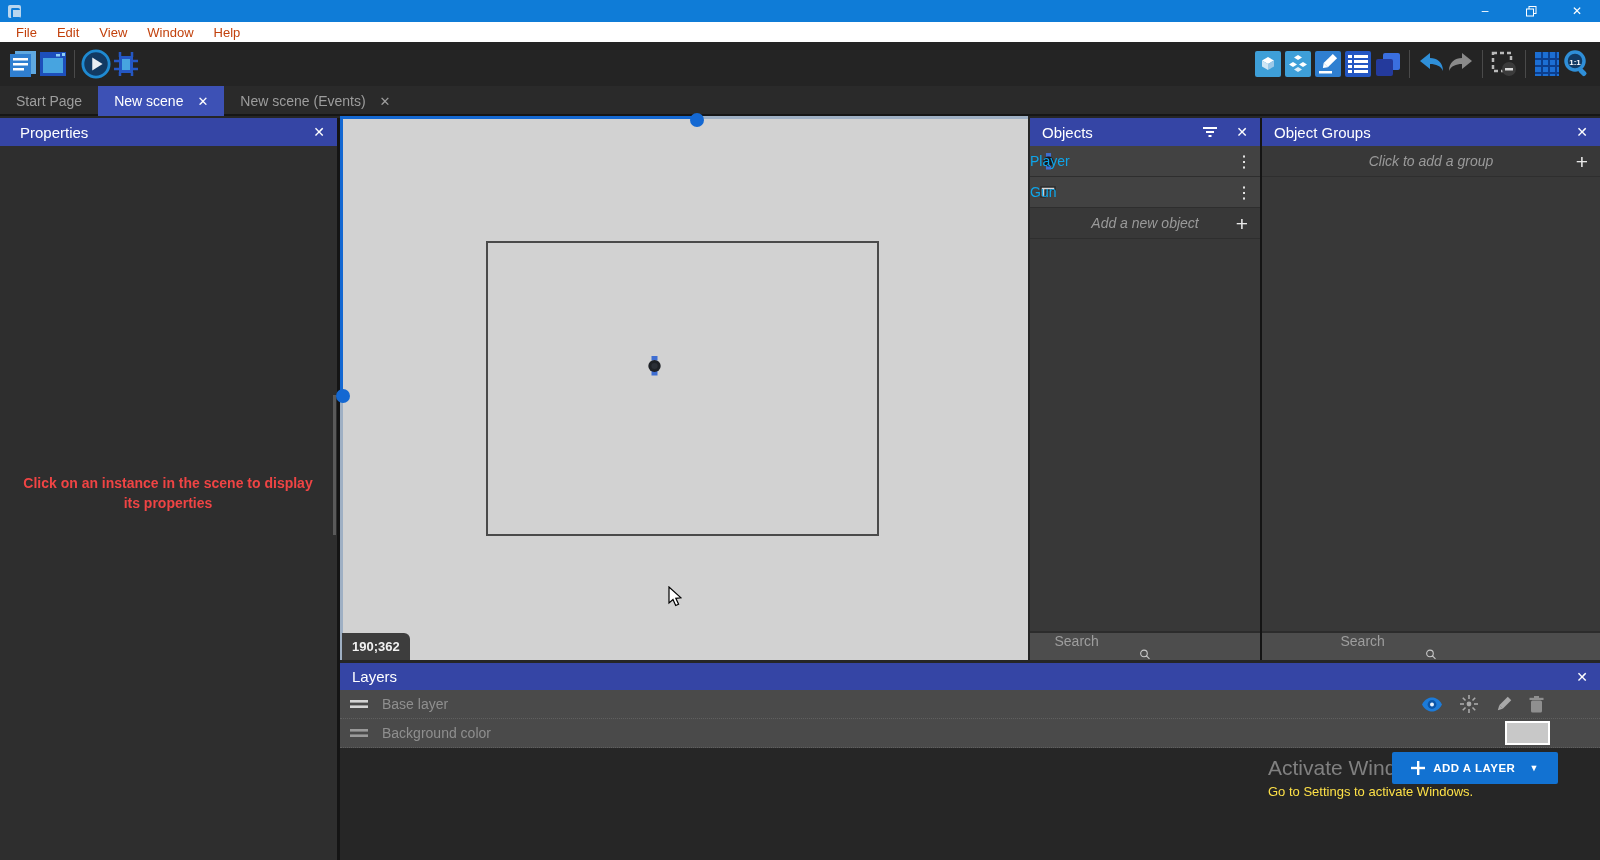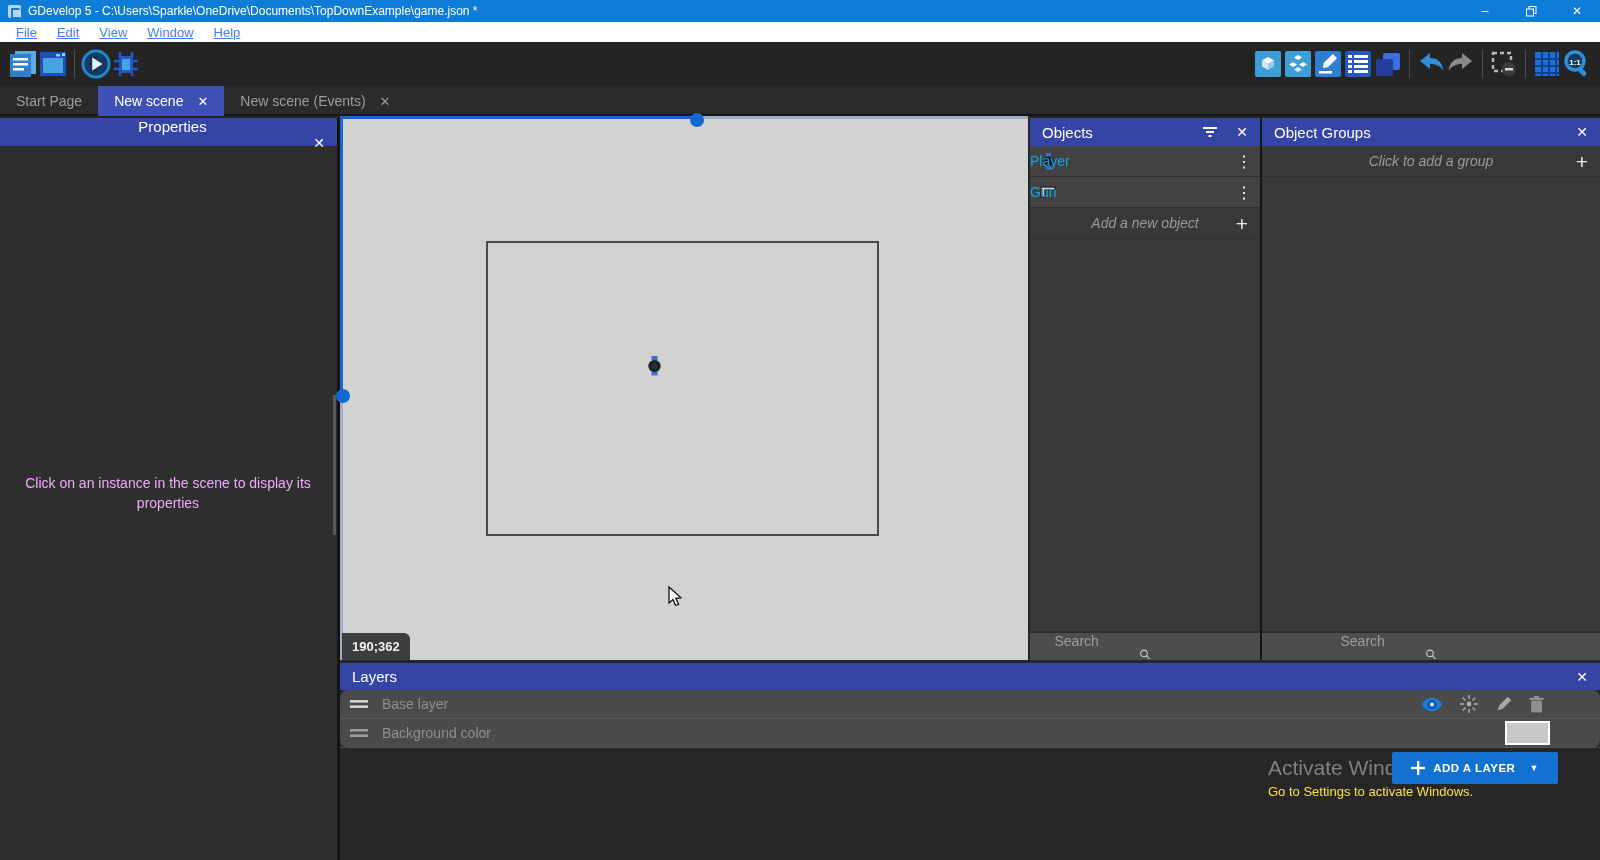--- a/index.html
+++ b/index.html
@@ -9,21 +9,21 @@
   
   .titlebar { position:absolute; left:0; top:0; width:1600px; height:22px; background:#0f7cd7; display:flex; align-items:center; }
   .titlebar-logo { width:13px; height:13px; margin:0 7px 0 8px; border-radius:2px; background:#d7e6f4; opacity:.85; position:relative; }
   .titlebar-logo::after { content:""; position:absolute; left:3px; top:3px; width:7px; height:7px; border:2px solid #0f7cd7; border-right:none; border-radius:2px; }
   .titlebar-title { font-size:12px; color:#ffffff; }
   .win-controls { margin-left:auto; display:flex; height:22px; }
   .win-btn { width:46px; height:22px; display:flex; align-items:center; justify-content:center; color:#fff; font-size:12px; }
 
   
   .menubar { position:absolute; left:0; top:22px; width:1600px; height:20px; background:#ffffff; display:flex; align-items:center; padding-left:6px; }
-  .menu-item { color:#3b82f6; font-size:13px; padding:0 10px; height:20px; display:flex; align-items:center;text-decoration:underline; }
+  .menu-item { color:#c2410c; font-size:13px; padding:0 10px; height:20px; display:flex; align-items:center; }
 
   
   .toolbar { position:absolute; left:0; top:42px; width:1600px; height:44px; background:#242424; display:flex; align-items:center; padding:0 8px; }
   .tb-group { display:flex; align-items:center; }
   .tb-right { margin-left:auto; }
   .tb-icon { width:30px; height:30px; display:flex; align-items:center; justify-content:center; }
   .tb-sep { width:1px; height:28px; background:#4a4a4a; margin:0 6px; }
 
   
   .tabbar { position:absolute; left:0; top:86px; width:1600px; height:30px; background:#2a2a2a; display:flex; border-bottom:2px solid #161616; }
@@ -31,22 +31,22 @@
   .tab.active { background:#3d51b5; color:#ffffff; }
   .tab .tab-close { font-size:13px; color:inherit; }
 
   
   .panel-header { height:28px; background:#3545a5; display:flex; align-items:center; padding:0 12px; }
   .panel-header .ph-title { font-size:15px; color:#ffffff; }
   .panel-header .ph-close { margin-left:auto; color:#fff; font-size:14px; }
 
   
   .properties { position:absolute; left:0; top:118px; width:337px; height:742px; background:#2e2e2e; }
-  .properties .panel-header { padding-left:20px;flex-direction:column; }
-  .prop-empty { position:absolute; left:18px; top:355px; width:300px; text-align:center; font-size:14px; line-height:20px; color:#f0abfc; }
+  .properties .panel-header { padding-left:20px; }
+  .prop-empty { position:absolute; left:18px; top:355px; width:300px; text-align:center; font-size:14px; line-height:20px; color:#ef4444;font-weight:bold; }
   .prop-scrollbar { position:absolute; right:1px; top:277px; width:3px; height:140px; background:#5a5a5a; }
   .v-divider1 { position:absolute; left:337px; top:118px; width:3px; height:742px; background:#141414; }
 
   
   .canvas { position:absolute; left:340px; top:116px; width:688px; height:544px; background:#d2d2d2; }
   .scroll-h-track { position:absolute; left:0; top:0; width:688px; height:3px; background:#9fb0c4; }
   .scroll-h-fill { position:absolute; left:0; top:0; width:357px; height:3px; background:#1468d2; }
   .scroll-h-thumb { position:absolute; left:350px; top:-3px; width:14px; height:14px; border-radius:50%; background:#1468d2; }
   .scroll-v-track { position:absolute; left:0; top:0; width:3px; height:544px; background:#9fb0c4; }
   .scroll-v-fill { position:absolute; left:0; top:0; width:3px; height:280px; background:#1468d2; }
@@ -69,38 +69,37 @@
   .search-input { flex:1; background:transparent; border:none; outline:none; color:#cfcfcf; font-size:14px; font-family:"Liberation Sans",sans-serif; }
   .search-input::placeholder { color:#9e9e9e; }
   .v-divider2 { position:absolute; left:1260px; top:118px; width:2px; height:542px; background:#141414; }
 
   
   .groups { position:absolute; left:1262px; top:118px; width:338px; height:542px; background:#383838; }
 
   
   .layers { position:absolute; left:340px; top:663px; width:1260px; height:197px; background:#262626; }
   .layers .panel-header { height:27px; }
-  .layer-rows { background:#4a4a4a;border-radius:8px; }
+  .layer-rows { background:#4a4a4a; }
   .layer-row { height:29px; display:flex; align-items:center; padding:0 10px; border-bottom:1px dotted #5f5f5f; }
   .layer-handle { margin-right:14px; display:flex; }
   .layer-name { font-size:14px; color:#8f8f8f; }
   .layer-icons { margin-left:auto; display:flex; align-items:center; gap:17px; margin-right:46px; }
   .color-swatch { margin-left:auto; margin-right:40px; width:45px; height:24px; background:#c8c8c8; border:2px solid #ffffff; }
   .add-layer-btn { position:absolute; left:1052px; top:89px; width:166px; height:32px; background:#1272d2; border-radius:2px; display:flex; align-items:center; justify-content:center; gap:8px; color:#fff; font-size:11.5px; font-weight:bold; letter-spacing:.5px; }
   .add-layer-caret { margin-left:6px; font-size:9px; }
   .watermark { position:absolute; left:928px; top:93px; }
   .wm1 { font-size:21px; color:#808080; }
   .wm2 { font-size:13px; color:#fde047; margin-top:4px; }
 </style>
 </head>
 <body>
 
 <div class="titlebar">
   <div class="titlebar-logo"></div>
-  <div class="titlebar-title">GDevelop 5 - C:\Users\Sparkle\OneDrive\Documents\TopDownExample\game.json *</div>
   <div class="win-controls">
     <div class="win-btn">–</div>
     <div class="win-btn">
       <svg width="11" height="11" viewBox="0 0 11 11">
           <rect x="3" y="0.5" width="7" height="7" fill="none" stroke="#fff"></rect>
           <rect x="0.5" y="3" width="7" height="7" fill="#0f7cd7" stroke="#fff"></rect>
         </svg>
     </div>
     <div class="win-btn">✕</div>
   </div>

